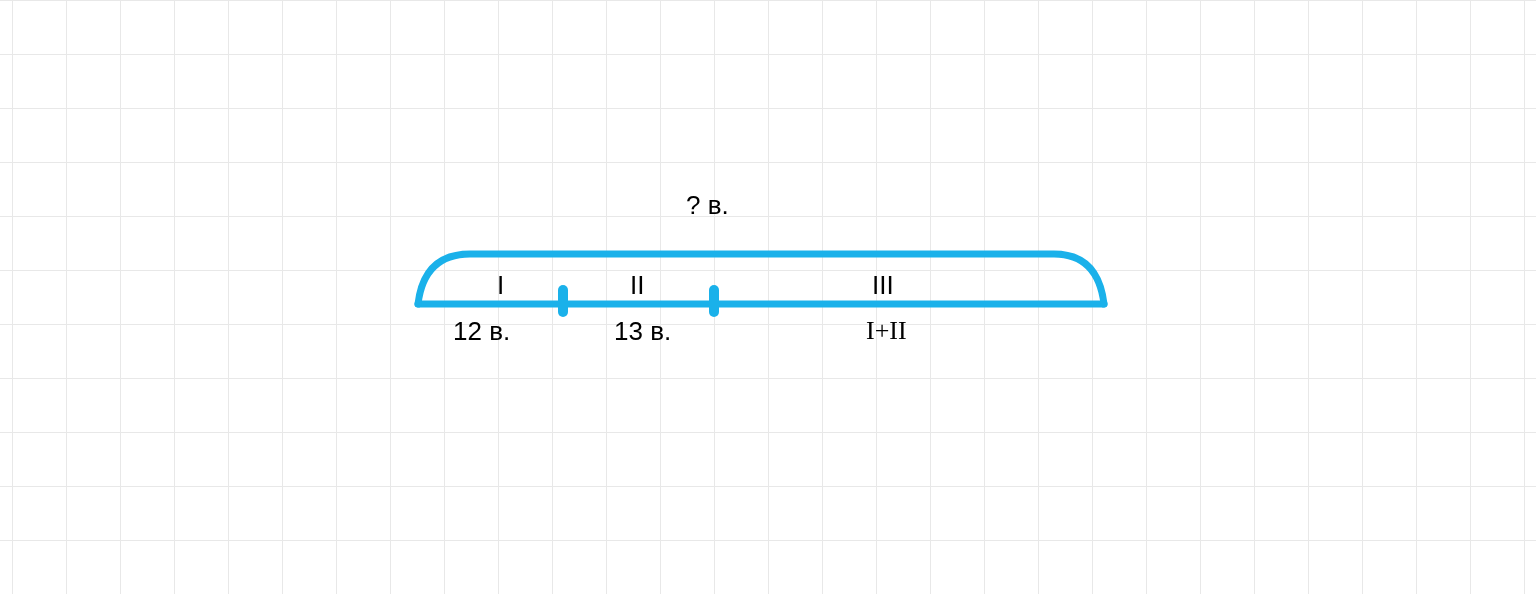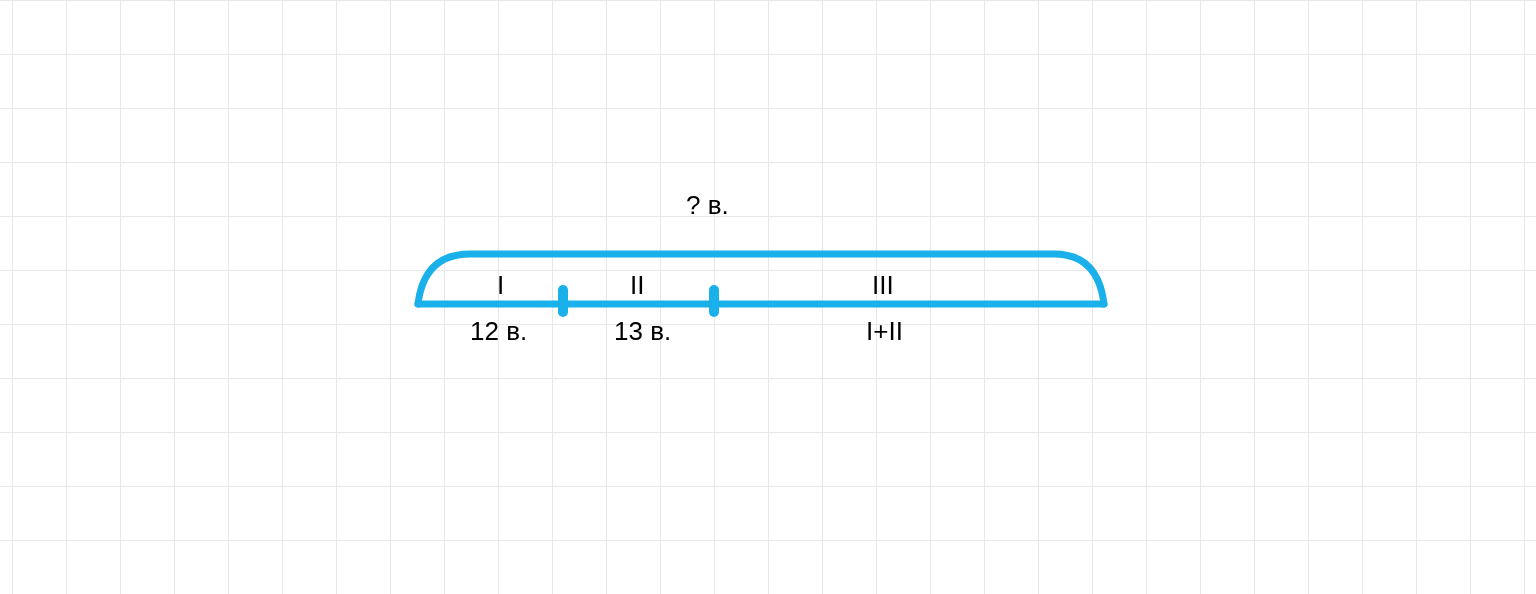--- a/index.html
+++ b/index.html
@@ -54,15 +54,15 @@
   <line x1="563" y1="290" x2="563" y2="312" stroke="#1ab1ea" stroke-width="10" stroke-linecap="round"></line>
   <line x1="714" y1="290" x2="714" y2="312" stroke="#1ab1ea" stroke-width="10" stroke-linecap="round"></line>
 </svg>
 
 <div class="label" style="left:686px; top:190px;">? в.</div>
 
 <div class="label" style="left:497px; top:270px;">I</div>
 <div class="label" style="left:630px; top:270px;">II</div>
 <div class="label" style="left:872px; top:270px;text-align:center;">III</div>
 
-<div class="label" style="left:470px; top:316px;text-align:center;">12 в.</div>
+<div class="label" style="left:453px; top:316px;text-align:center;">12 в.</div>
 <div class="label" style="left:614px; top:316px;">13 в.</div>
-<div class="label" style="left:866px; top:316px;">I+II</div>
+<div class="label" style="left:866px; top:316px;font-family:Liberation Serif, serif;">I+II</div>
 
 </body></html>

